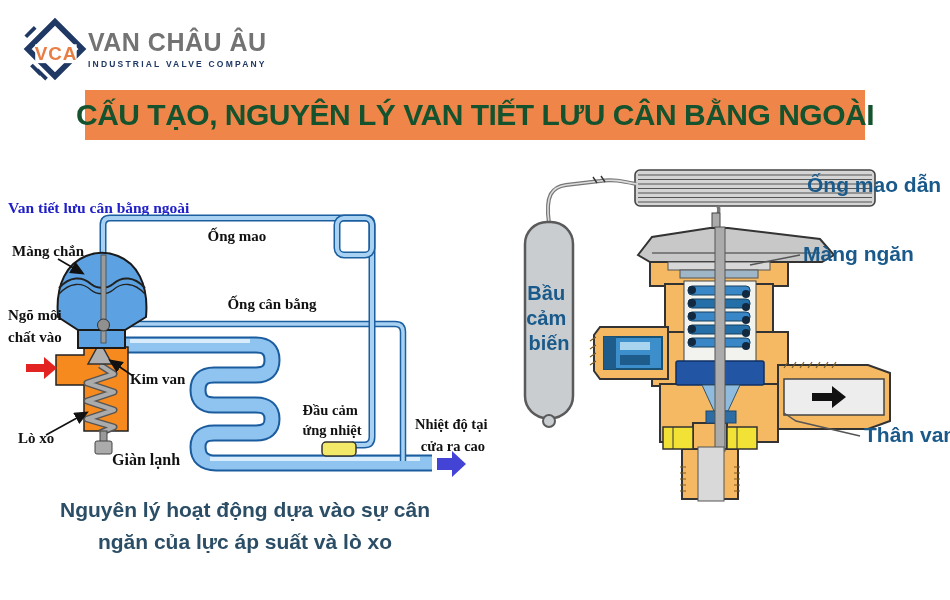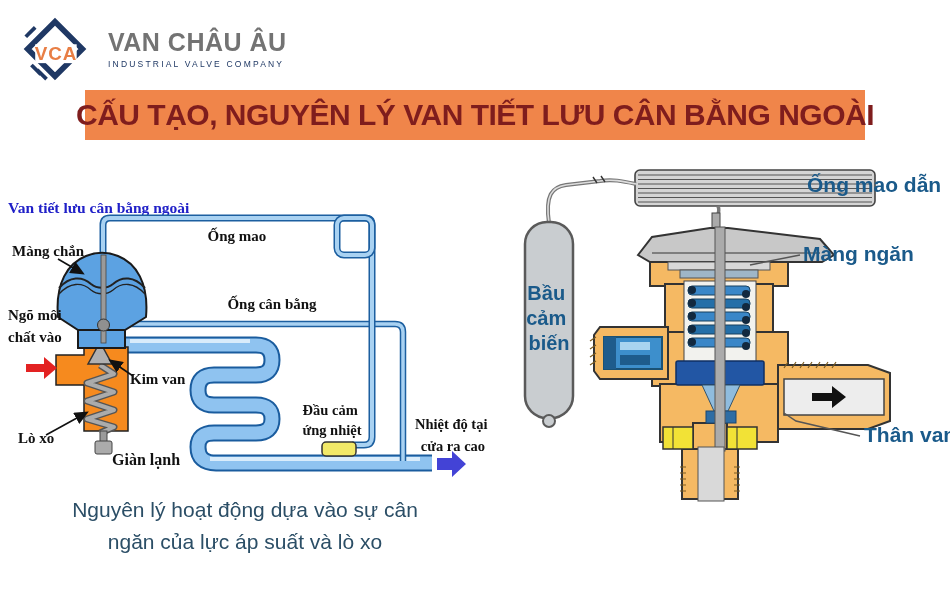--- a/index.html
+++ b/index.html
@@ -1,30 +1,30 @@
 <!DOCTYPE html>
 <html><head>
 <meta charset="utf-8">
 <style>
   html,body{margin:0;padding:0;}
   body{width:950px;height:600px;position:relative;background:#ffffff;overflow:hidden;
        font-family:"Liberation Sans","DejaVu Sans",sans-serif;}
   .abs{position:absolute;}
   
-  #logo{left:22px;top:16px;display:flex;align-items:center;gap:20px;}
+  #logo{left:22px;top:16px;display:flex;align-items:center;gap:0;}
   #logo .wordmark{display:flex;flex-direction:column;}
   #logo .company{font-size:25px;font-weight:800;color:#737373;letter-spacing:.5px;line-height:1;}
-  #logo .tagline{font-size:8.5px;font-weight:400;color:#1F3864;letter-spacing:2.2px;margin-top:4px;}
+  #logo .tagline{font-size:8.5px;font-weight:700;color:#1F3864;letter-spacing:2.2px;margin-top:4px;}
   
   #banner{left:85px;top:90px;width:780px;height:50px;background:#F0854A;
           display:flex;align-items:center;justify-content:center;}
-  #banner span{color:#7f1d1d;font-weight:700;font-size:30px;letter-spacing:-.5px;white-space:nowrap;}
+  #banner span{color:#14532d;font-weight:700;font-size:30px;letter-spacing:-.5px;white-space:nowrap;}
   
   #caption{left:20px;top:494px;width:450px;text-align:center;color:#2B4E66;
-           font-size:21px;font-weight:400;line-height:1.5;}
+           font-size:21px;font-weight:700;line-height:1.5;}
   
   .serifLbl{font-family:"Liberation Serif","DejaVu Serif",serif;font-weight:bold;fill:#111;font-size:15px;}
   .serifSm{font-family:"Liberation Serif","DejaVu Serif",serif;font-weight:bold;fill:#111;font-size:14.5px;}
   .schTitle{font-family:"Liberation Serif","DejaVu Serif",serif;font-weight:bold;fill:#2020C8;font-size:15.5px;}
   .navyLbl{font-family:"Liberation Sans","DejaVu Sans",sans-serif;font-weight:700;fill:#1A5A8A;font-size:21px;}
   .navyBulb{font-family:"Liberation Sans","DejaVu Sans",sans-serif;font-weight:700;fill:#1A5A8A;font-size:20px;}
 </style>
 </head>
 <body>
 

